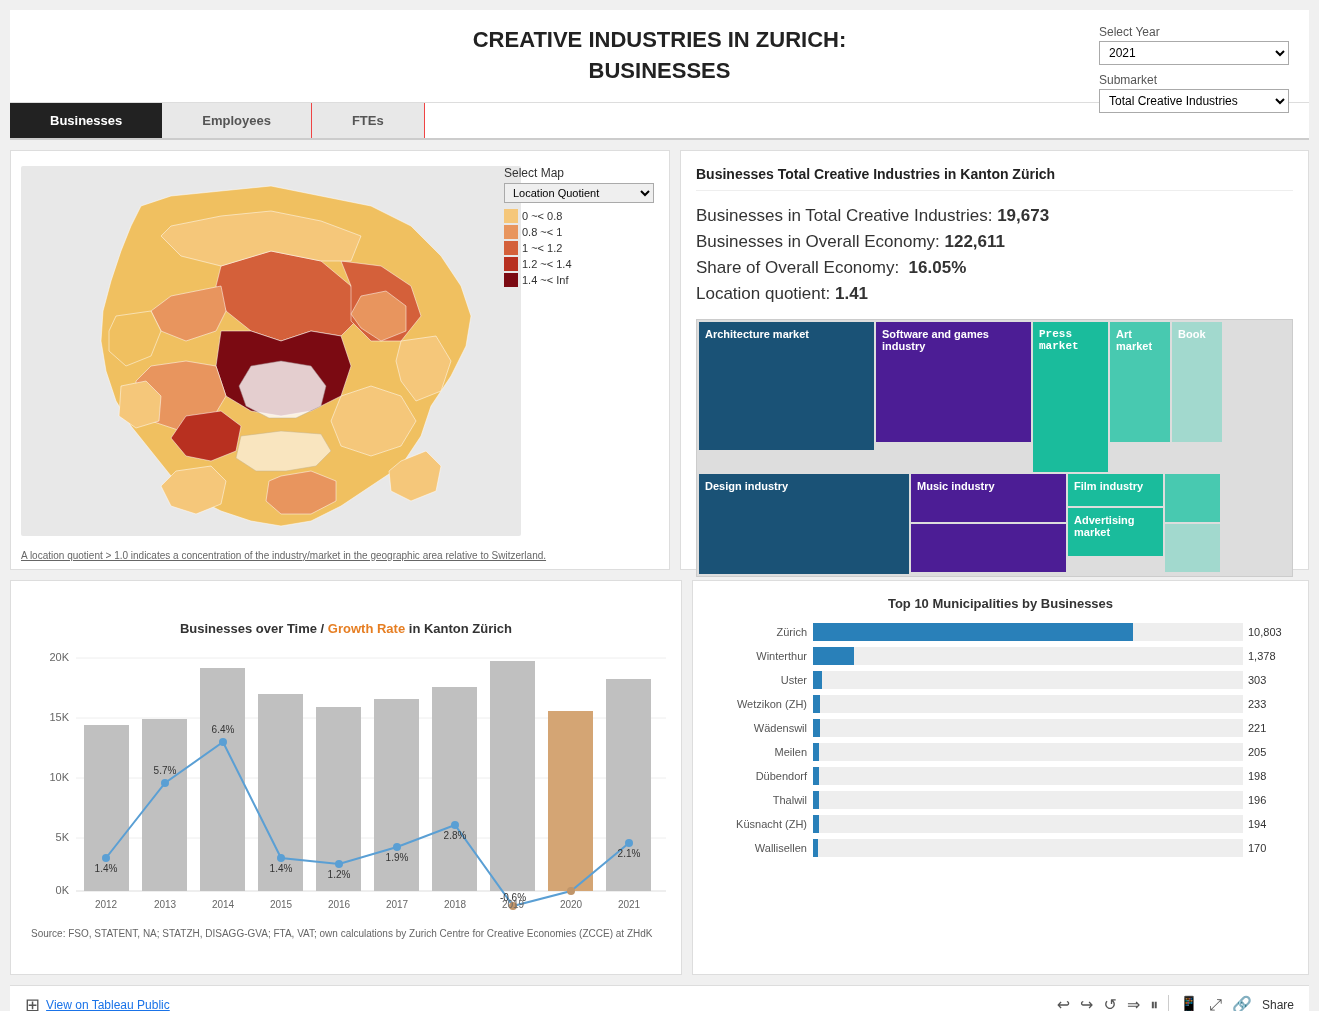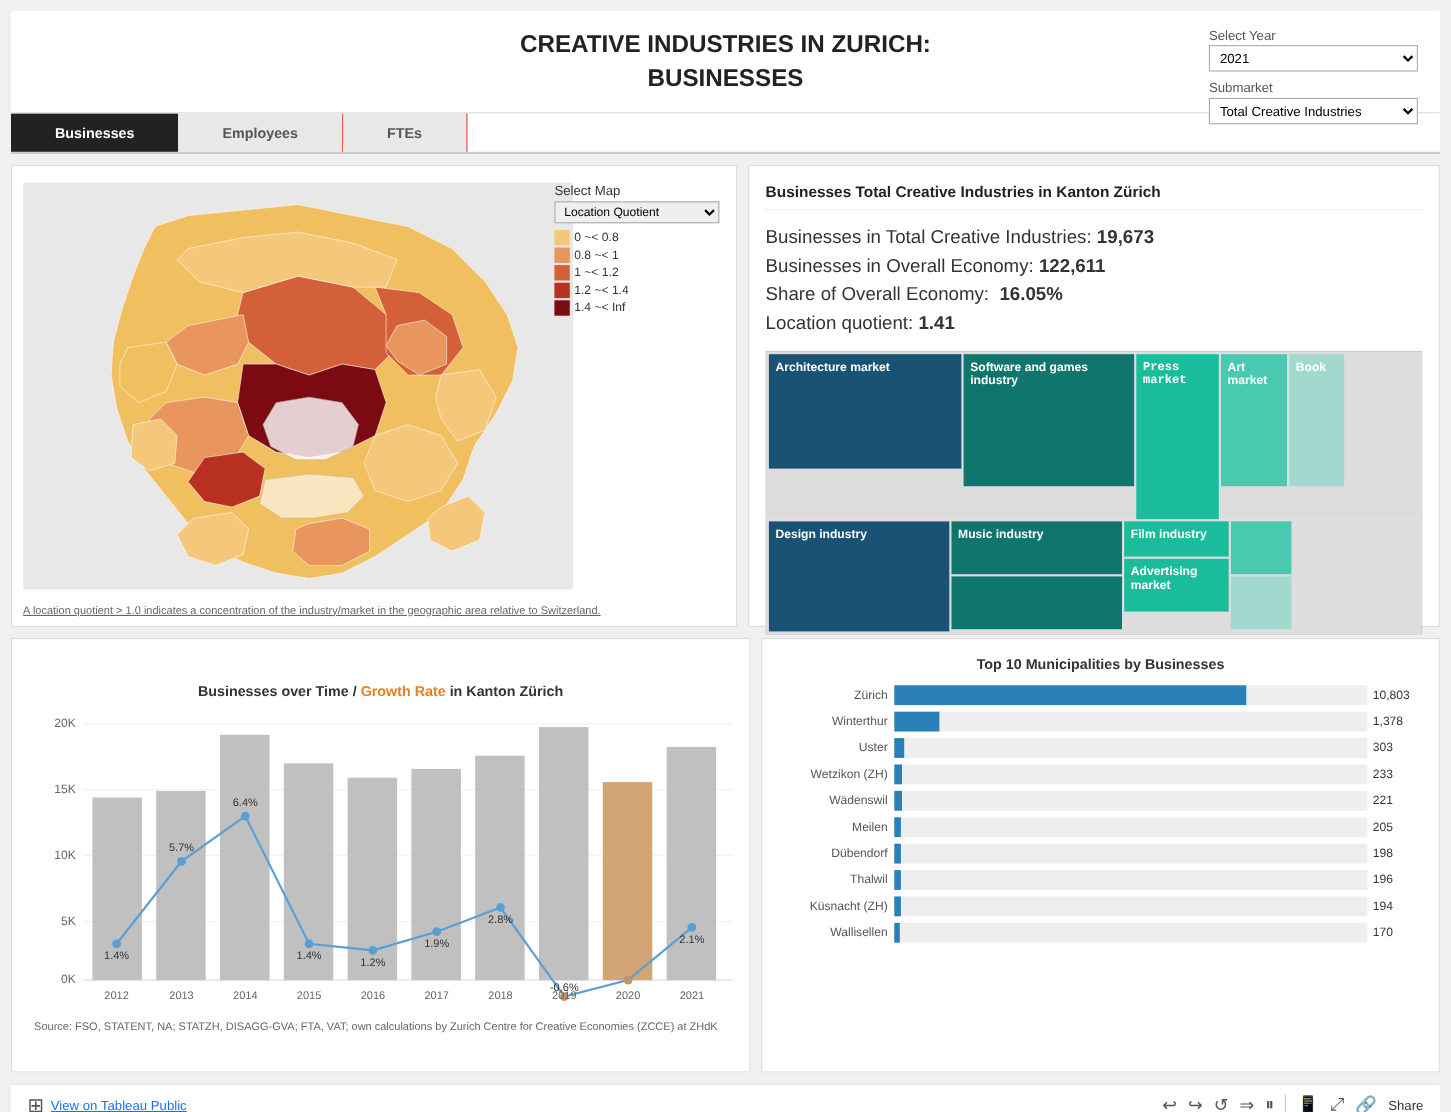--- a/index.html
+++ b/index.html
@@ -38,21 +38,21 @@
     .map-area { width: 500px; height: 370px; margin-top: 5px; }
     
     
     .info-panel { background: white; border: 1px solid #ddd; flex: 1; padding: 15px; }
     .info-title { font-size: 14px; font-weight: bold; color: #222; margin-bottom: 15px; border-bottom: 1px solid #eee; padding-bottom: 8px; }
     .info-stats { margin-bottom: 15px; }
     .info-stat { margin-bottom: 6px; font-size: 17px; }
     .info-stat strong { font-weight: bold; }
     .treemap-cell { display: flex; align-items: flex-start; padding: 6px; font-size: 11px; color: white; font-weight: bold; cursor: pointer; }
     .treemap-cell.dark-blue { background: #1a5276; }
-    .treemap-cell.medium-blue { background: #0f766e; }
+    .treemap-cell.medium-blue { background: #4c1d95; }
     .treemap-cell.teal { background: #1abc9c; }
     .treemap-cell.light-teal { background: #48c9b0; }
     .treemap-cell.pale-teal { background: #a2d9ce; }
     
     
     .bottom-row { display: flex; gap: 10px; }
     
     
     .chart-panel { background: white; border: 1px solid #ddd; flex: 0 0 660px; padding: 15px 10px 30px 10px; }
     .chart-title { text-align: center; font-size: 13px; font-weight: bold; margin-bottom: 10px; margin-top: 25px; }
@@ -184,29 +184,29 @@
             Share of Overall Economy: &nbsp;<strong>16.05%</strong>
           </div>
           <div class="info-stat">
             Location quotient: <strong>1.41</strong>
           </div>
         </div>
 
         <div style="border: 1px solid #ccc; overflow: hidden;">
 
           <div style="display:flex; gap:2px; padding:2px 2px 0 2px; background:#ddd;">
-            <div class="treemap-cell dark-blue" style="width:175px; height:104px; flex-shrink:0;">Architecture market</div>
+            <div class="treemap-cell dark-blue" style="width:175px; height:128px; flex-shrink:0;">Architecture market</div>
             <div class="treemap-cell medium-blue" style="width:155px; height:120px; flex-shrink:0;">Software and games industry</div>
             <div class="treemap-cell teal" style="width:75px; height:150px; flex-shrink:0;font-family:Liberation Mono, monospace;">Press market</div>
             <div class="treemap-cell light-teal" style="width:60px; height:120px; flex-shrink:0;">Art market</div>
             <div class="treemap-cell pale-teal" style="width:50px; height:120px; flex-shrink:0;">Book</div>
           </div>
 
           <div style="display:flex; gap:2px; padding:2px; background:#ddd;">
-            <div class="treemap-cell dark-blue" style="width:164px; height:100px; flex-shrink:0;">Design industry</div>
+            <div class="treemap-cell dark-blue" style="width:210px; height:100px; flex-shrink:0;">Design industry</div>
             <div style="display:flex; flex-direction:column; gap:2px;">
               <div class="treemap-cell medium-blue" style="width:155px; height:48px;">Music industry</div>
               <div class="treemap-cell medium-blue" style="width:155px; height:48px;"></div>
             </div>
             <div style="display:flex; flex-direction:column; gap:2px;">
               <div class="treemap-cell teal" style="width:95px; height:32px;">Film industry</div>
               <div class="treemap-cell teal" style="width:95px; height:48px;">Advertising market</div>
             </div>
             <div style="display:flex; flex-direction:column; gap:2px;">
               <div class="treemap-cell light-teal" style="width:55px; height:48px;"></div>

